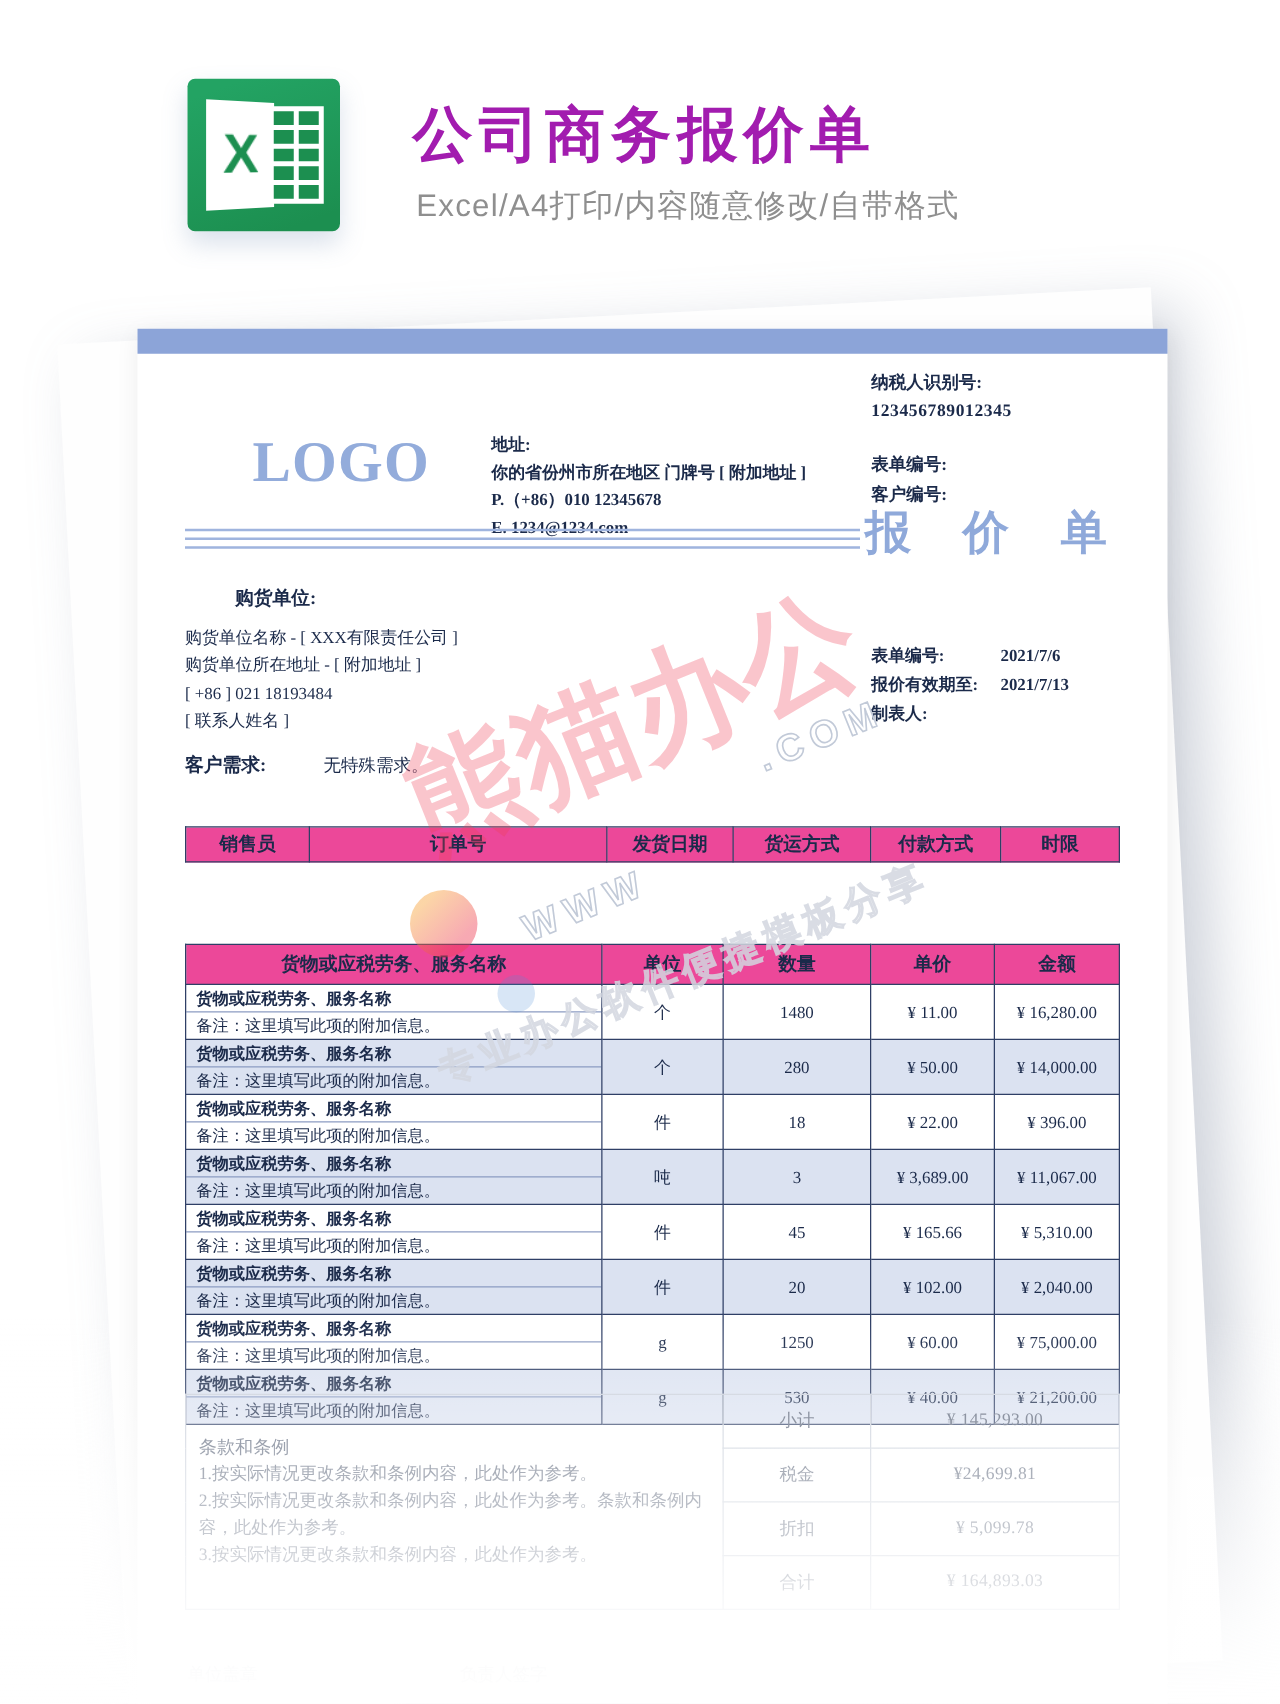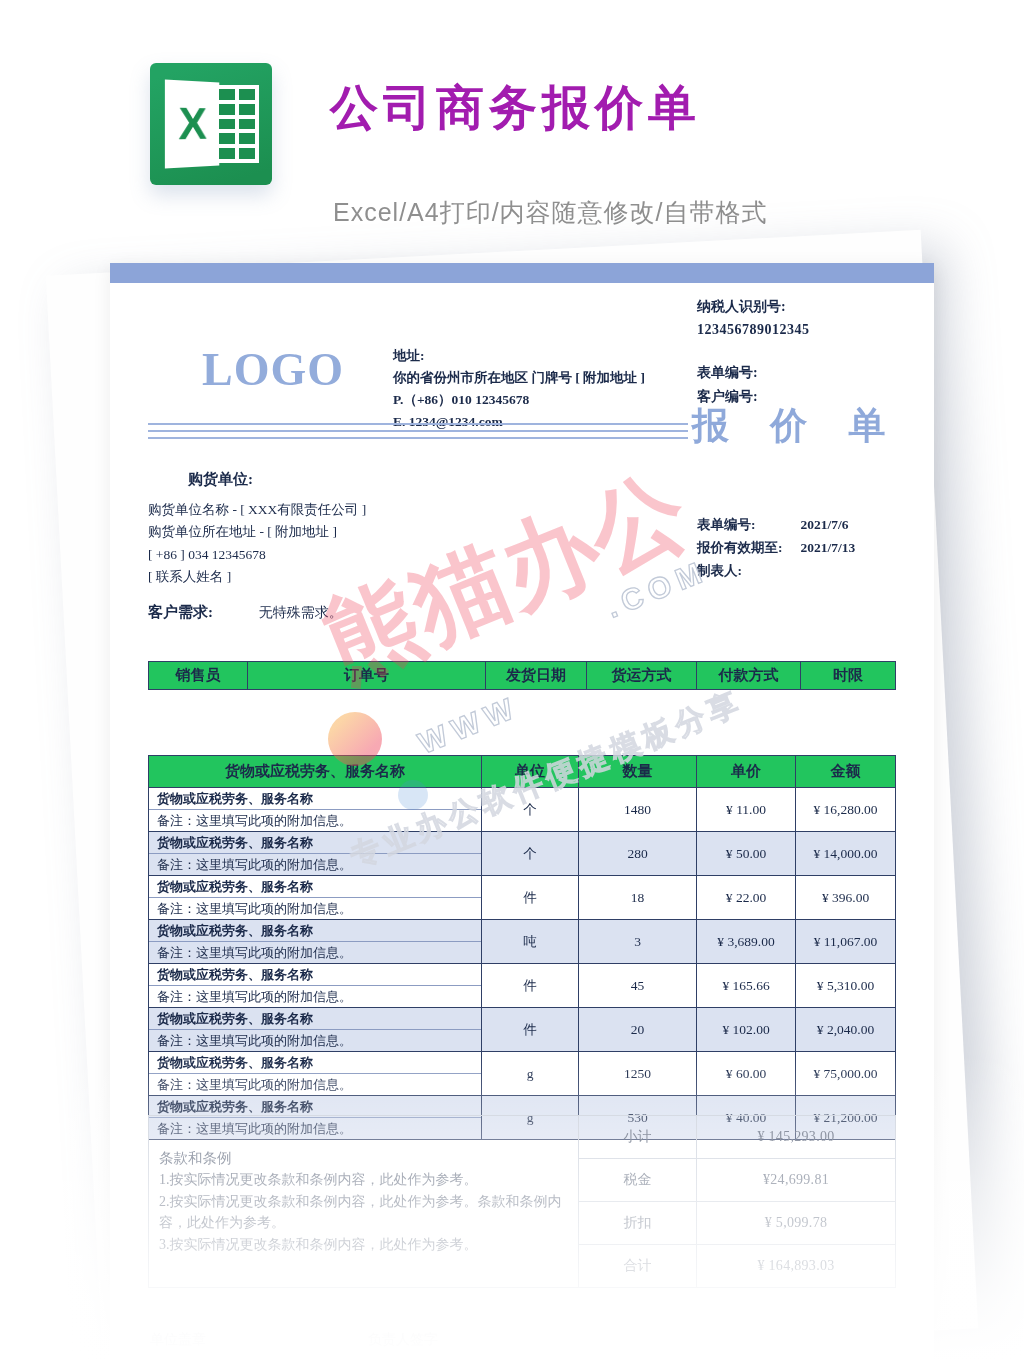--- a/index.html
+++ b/index.html
@@ -14,21 +14,21 @@
     background:#ffffff; transform:perspective(200px) rotateY(14deg);
     display:flex; align-items:center; justify-content:center; }
   .xl-x { font-family:"Liberation Sans",sans-serif; font-weight:bold; font-size:44px; color:#1c8f50; }
   .xl-grid { position:absolute; right:13px; top:22px; width:44px; height:78px;
     background:#ffffff; padding:4px; display:grid; grid-template-columns:1fr 1fr;
     grid-template-rows:repeat(5,1fr); gap:4px; }
   .xl-cell { background:#1c8f50; }
   .hero-title { position:absolute; left:330px; top:76px; font-size:48px; font-weight:bold;
     color:#a21caf; letter-spacing:5px; }
   .hero-sub { position:absolute; left:333px; top:148px; font-family:"Liberation Sans",sans-serif;
-    font-size:25px; color:#8f8f8f; letter-spacing:1px;margin-top:48px; }
+    font-size:25px; color:#8f8f8f; letter-spacing:1px; }
 
   
   .back-sheet { position:absolute; left:74px; top:252px; width:876px; height:1100px;
     background:#fefefe; transform:rotate(-3deg);
     box-shadow:22px 18px 48px rgba(130,140,160,.38); }
   .sheet { position:absolute; left:110px; top:263px; width:824px; height:1100px;
     background:#ffffff; box-shadow:0 4px 18px rgba(0,0,0,.07); }
   .topbar { position:absolute; left:0; top:0; width:100%; height:20px; background:#8CA4D8; }
 
   
@@ -54,21 +54,21 @@
   .meta-value { font-weight:bold; }
   .needs { position:absolute; left:38px; top:340px; color:#1B2A4A; font-size:15px; }
   .needs-label { font-weight:bold; }
   .needs-value { margin-left:42px; font-size:14px; }
 
   
   table { border-collapse:collapse; table-layout:fixed; position:absolute; left:38px; }
   .t-order { top:398px; width:747px; }
   .t-items { top:492px; width:747px; }
   .t-sum   { top:852px; width:747px; }
-  th { background:#22c55e; color:#1B2A4A; font-size:15px; font-weight:bold; }
+  th { background:#ec4899; color:#1B2A4A; font-size:15px; font-weight:bold; }
   .t-order th { height:28px; border:1px solid #2F3F66; }
   .t-order td { height:28px; border:1px solid #2F3F66; text-align:center;
     font-size:13.5px; color:#1B2A4A; }
   .t-items th { height:32px; border:1px solid #2F3F66; }
   .t-items td { border:1px solid #2F3F66; text-align:center; font-size:13.5px;
     color:#1B2A4A; height:43px; padding:0; }
   .t-items tr.alt td { background:#DBE2F1; }
   td.c-name { text-align:left; }
   .iname { height:22px; line-height:22px; padding:0 8px; border-bottom:1px solid #8C9CC2;
     font-weight:600; font-size:13px; white-space:nowrap; overflow:hidden; }
@@ -153,21 +153,21 @@
     <div></div>
       <div></div>
       <div></div>
   </div>
   <div class="doc-title">报 价 单</div>
 
   <div class="buyer">
     <div class="buyer-heading">购货单位:</div>
     <div>购货单位名称 - [ XXX有限责任公司 ]</div>
     <div>购货单位所在地址 - [ 附加地址 ]</div>
-    <div>[ +86 ] 034 12345678</div>
+    <div>[ +86 ] 021 18193484</div>
     <div>[ 联系人姓名 ]</div>
   </div>
 
   <div class="meta">
     <div>
       <span class="meta-label">表单编号:</span>
       <span class="meta-value">2021/7/6</span>
     </div>
     <div>
       <span class="meta-label">报价有效期至:</span>

